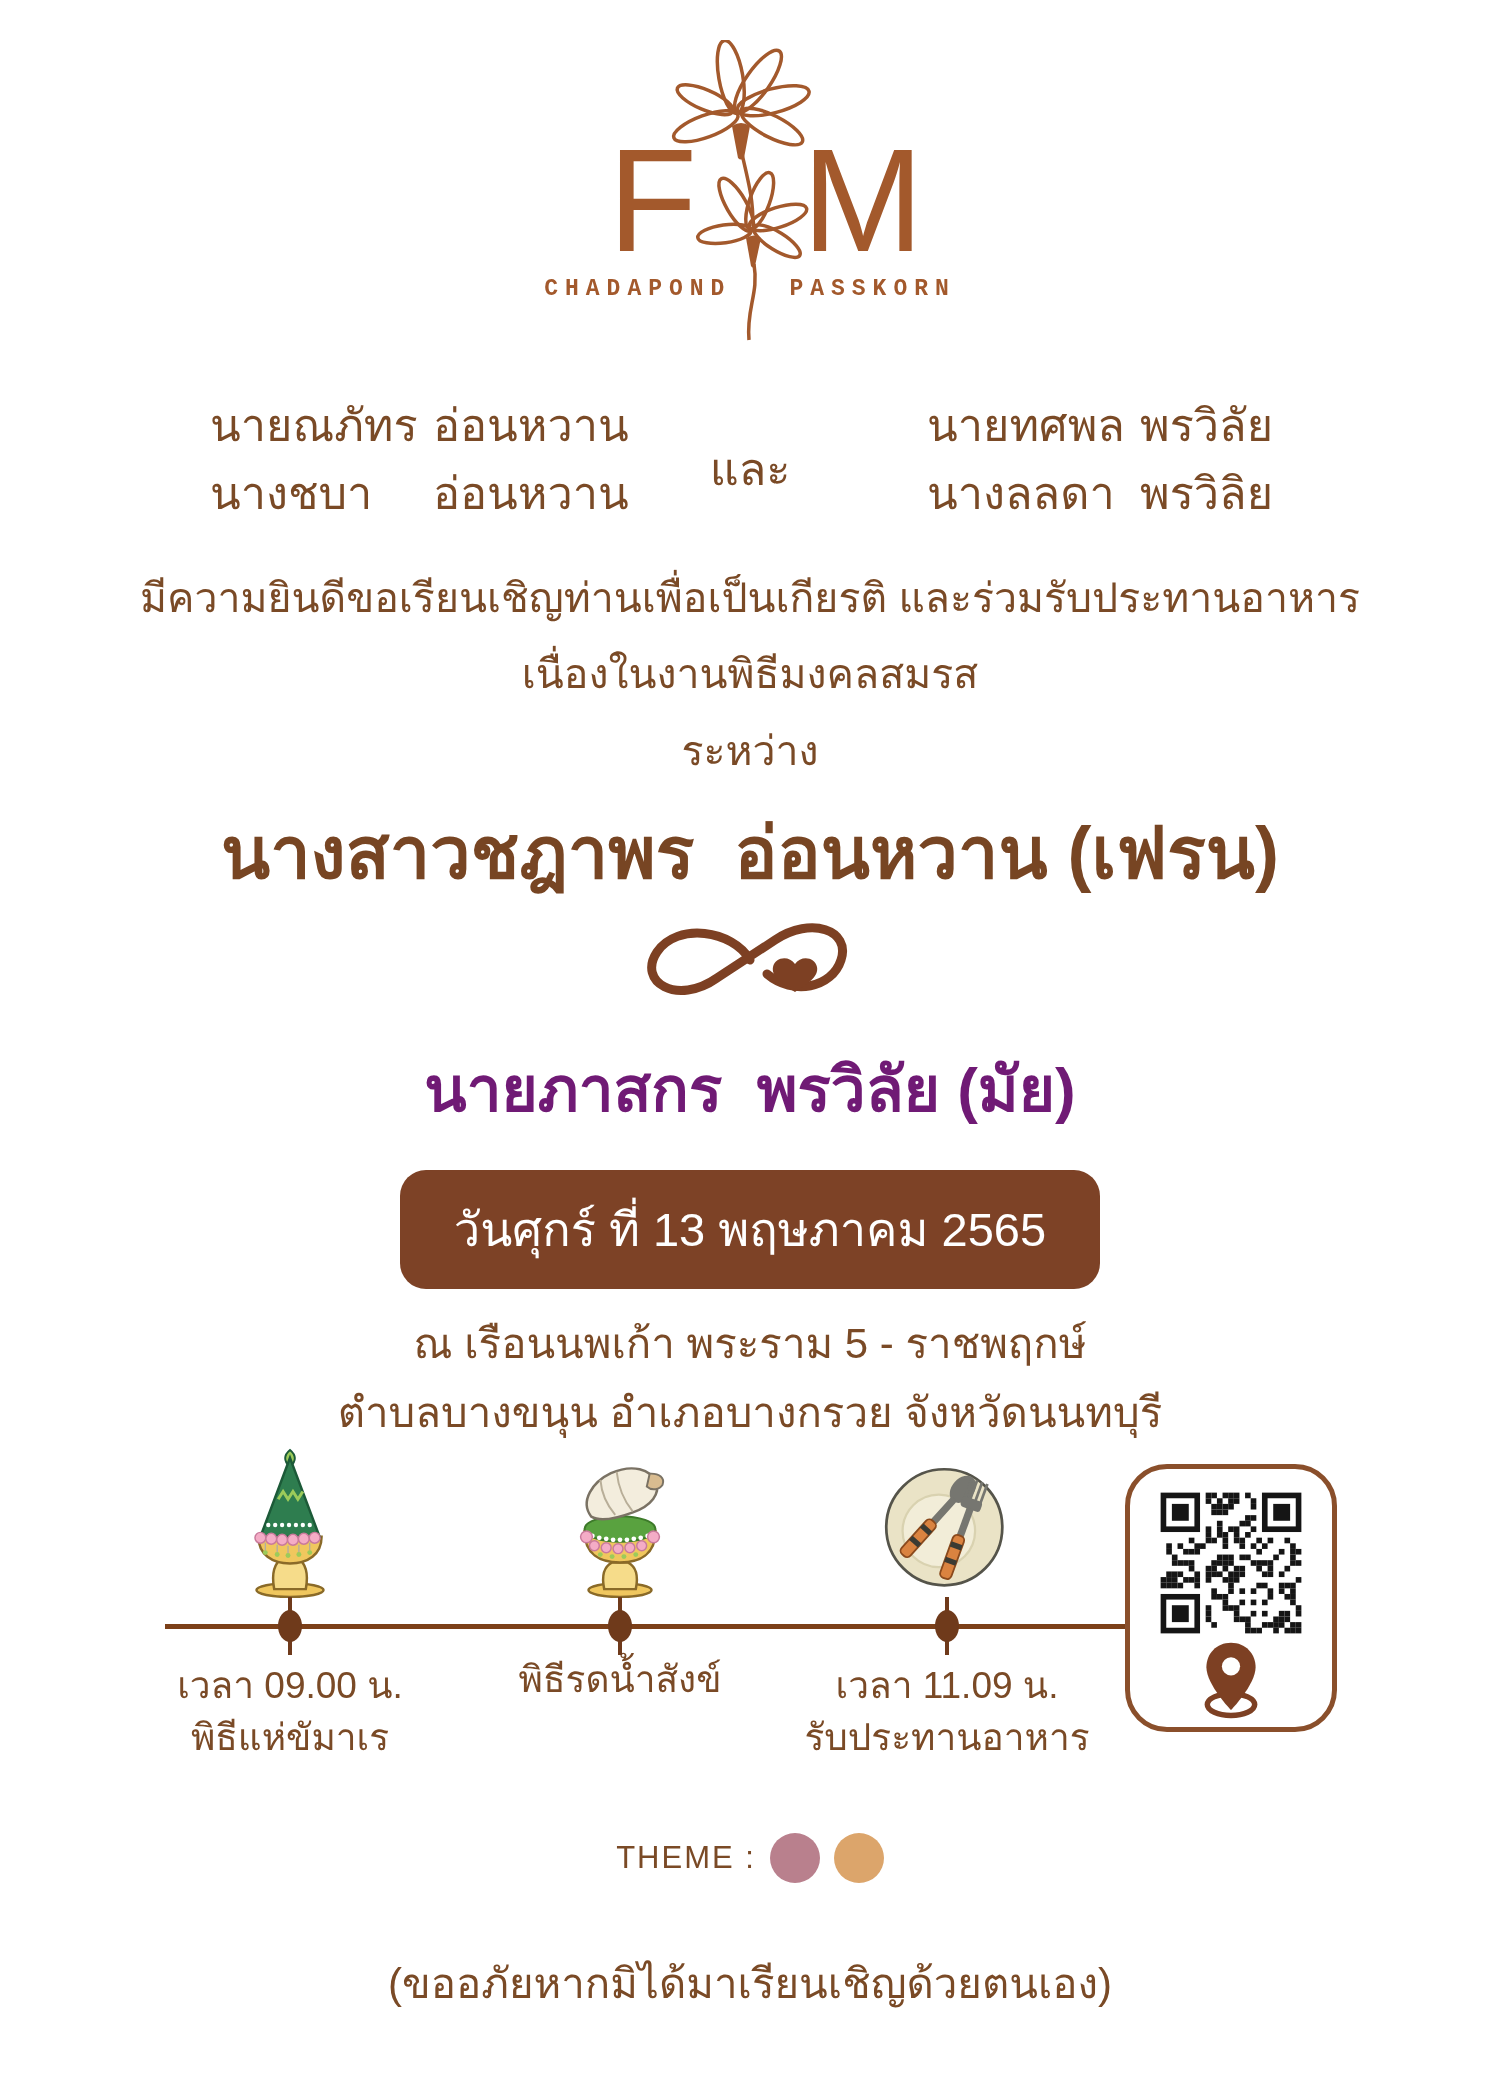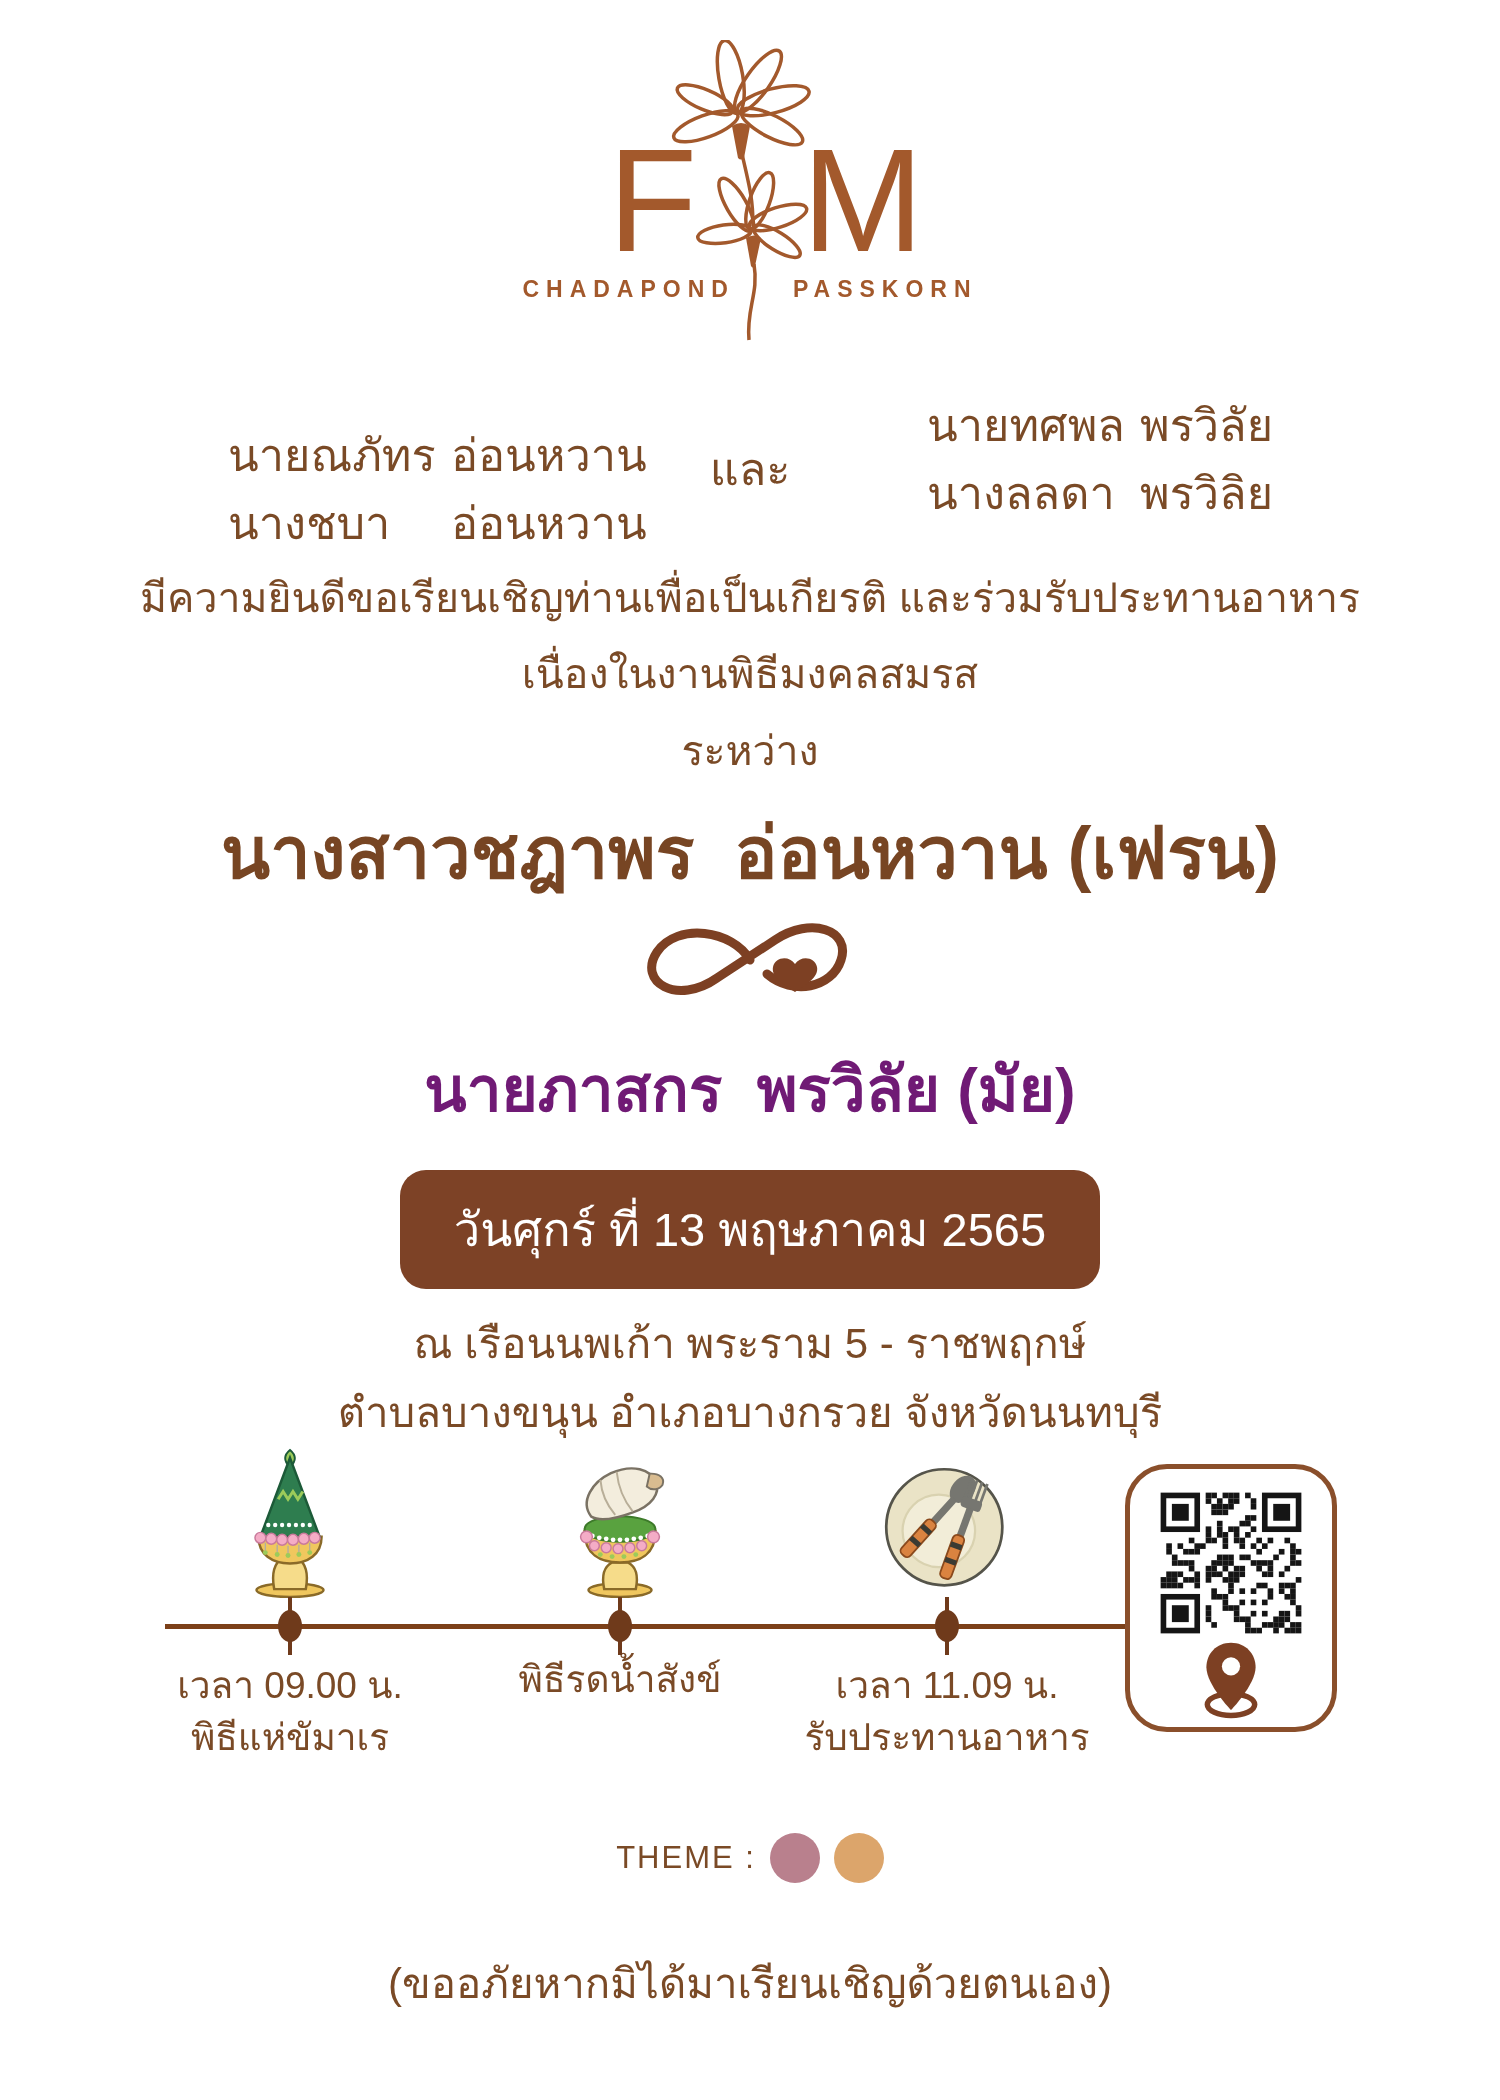--- a/index.html
+++ b/index.html
@@ -8,25 +8,25 @@
     font-family:"Liberation Sans","DejaVu Sans",sans-serif;color:#7A4A26;
   }
   .abs{position:absolute;}
   
   .logo{position:absolute;top:40px;left:50%;transform:translateX(-50%);width:620px;height:302px;}
   .monogram{position:absolute;top:88px;font-size:146px;font-weight:300;line-height:1;color:#A3592C;}
   .mono-f{left:168px;}
   .mono-m{left:362px;}
   .flower-svg{position:absolute;left:222px;top:0;width:176px;height:302px;}
   .logo-names{position:absolute;top:236px;width:100%;display:flex;justify-content:center;gap:58px;
-    font-size:23px;font-weight:700;letter-spacing:7px;color:#A3592C;}
+    font-size:23px;font-weight:700;letter-spacing:7px;color:#A3592C;font-family:Liberation Mono, monospace;}
   
   .hosts{position:absolute;top:392px;left:0;width:100%;font-size:45px;line-height:1.5;}
   .host-col{position:absolute;display:grid;white-space:pre;}
-  .host-left{left:228px;grid-template-columns:223px auto;margin-top:30px;}
+  .host-left{left:210px;grid-template-columns:223px auto;}
   .host-right{left:927px;grid-template-columns:213px auto;}
   .host-and{position:absolute;left:50%;transform:translateX(-50%);top:44px;}
   
   .invite{position:absolute;top:560px;width:100%;text-align:center;font-size:41px;line-height:1.86;}
   
   .bride{position:absolute;top:795px;width:100%;text-align:center;font-size:72px;font-weight:600;white-space:pre;color:#774523;}
   .infinity{position:absolute;top:912px;left:50%;transform:translateX(-50%);width:250px;height:104px;}
   .groom{position:absolute;top:1040px;width:100%;text-align:center;font-size:62px;font-weight:600;white-space:pre;color:#701a75;}
   
   .badge-wrap{position:absolute;top:1170px;width:100%;text-align:center;}

